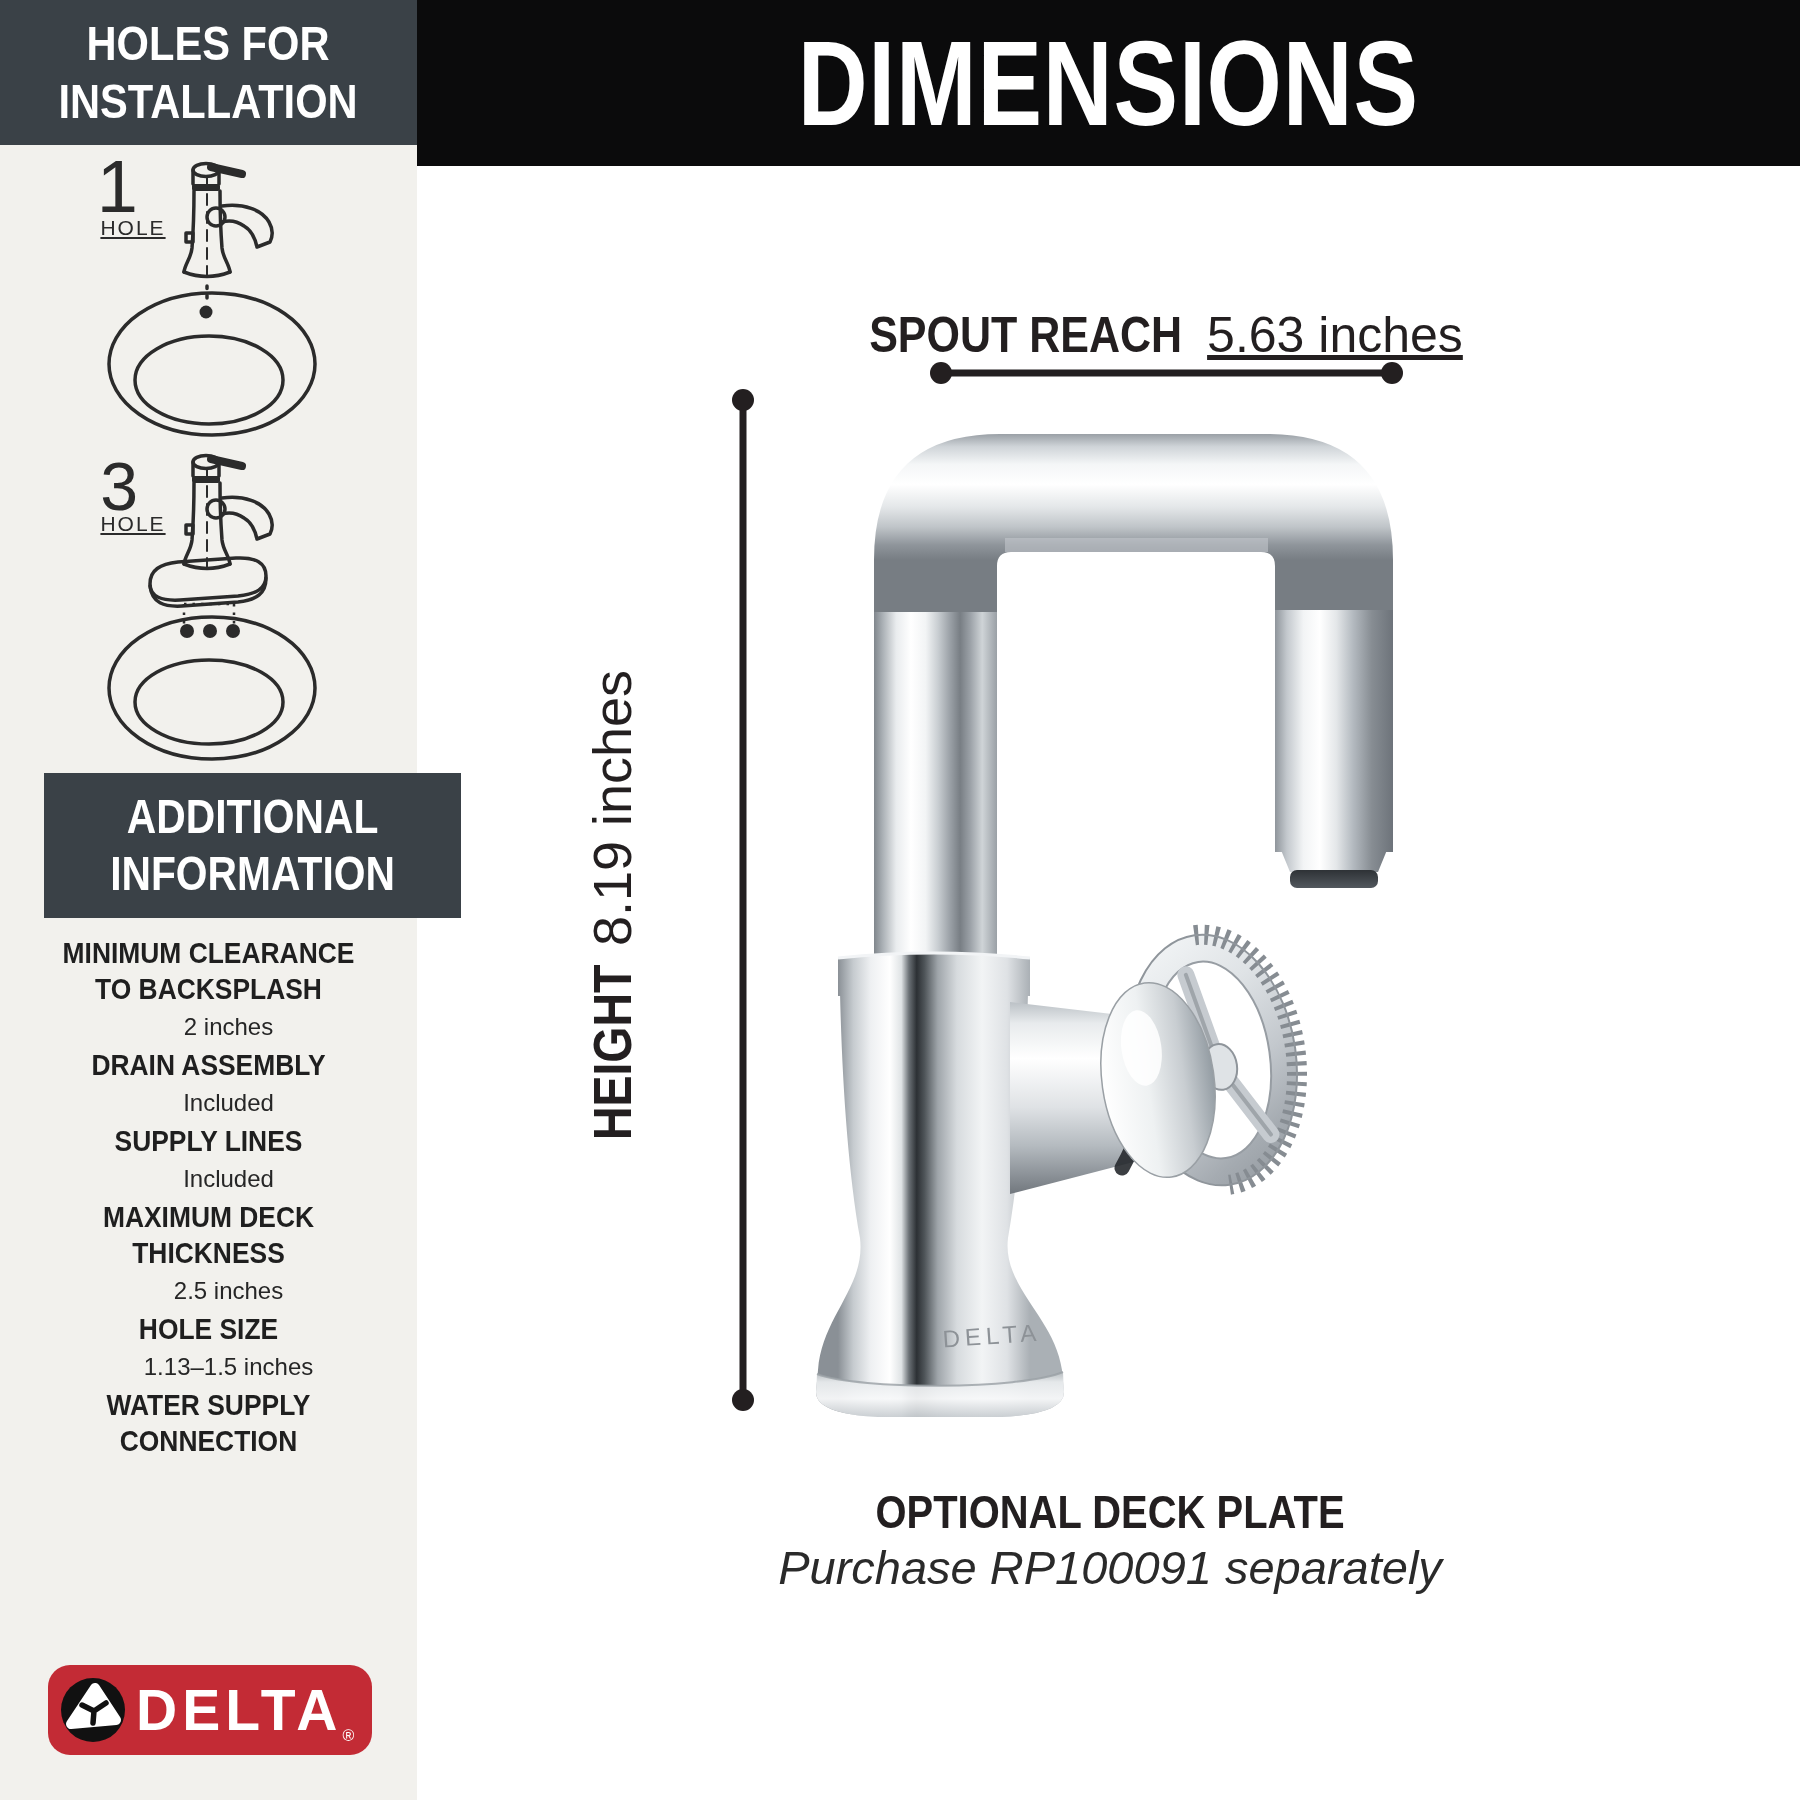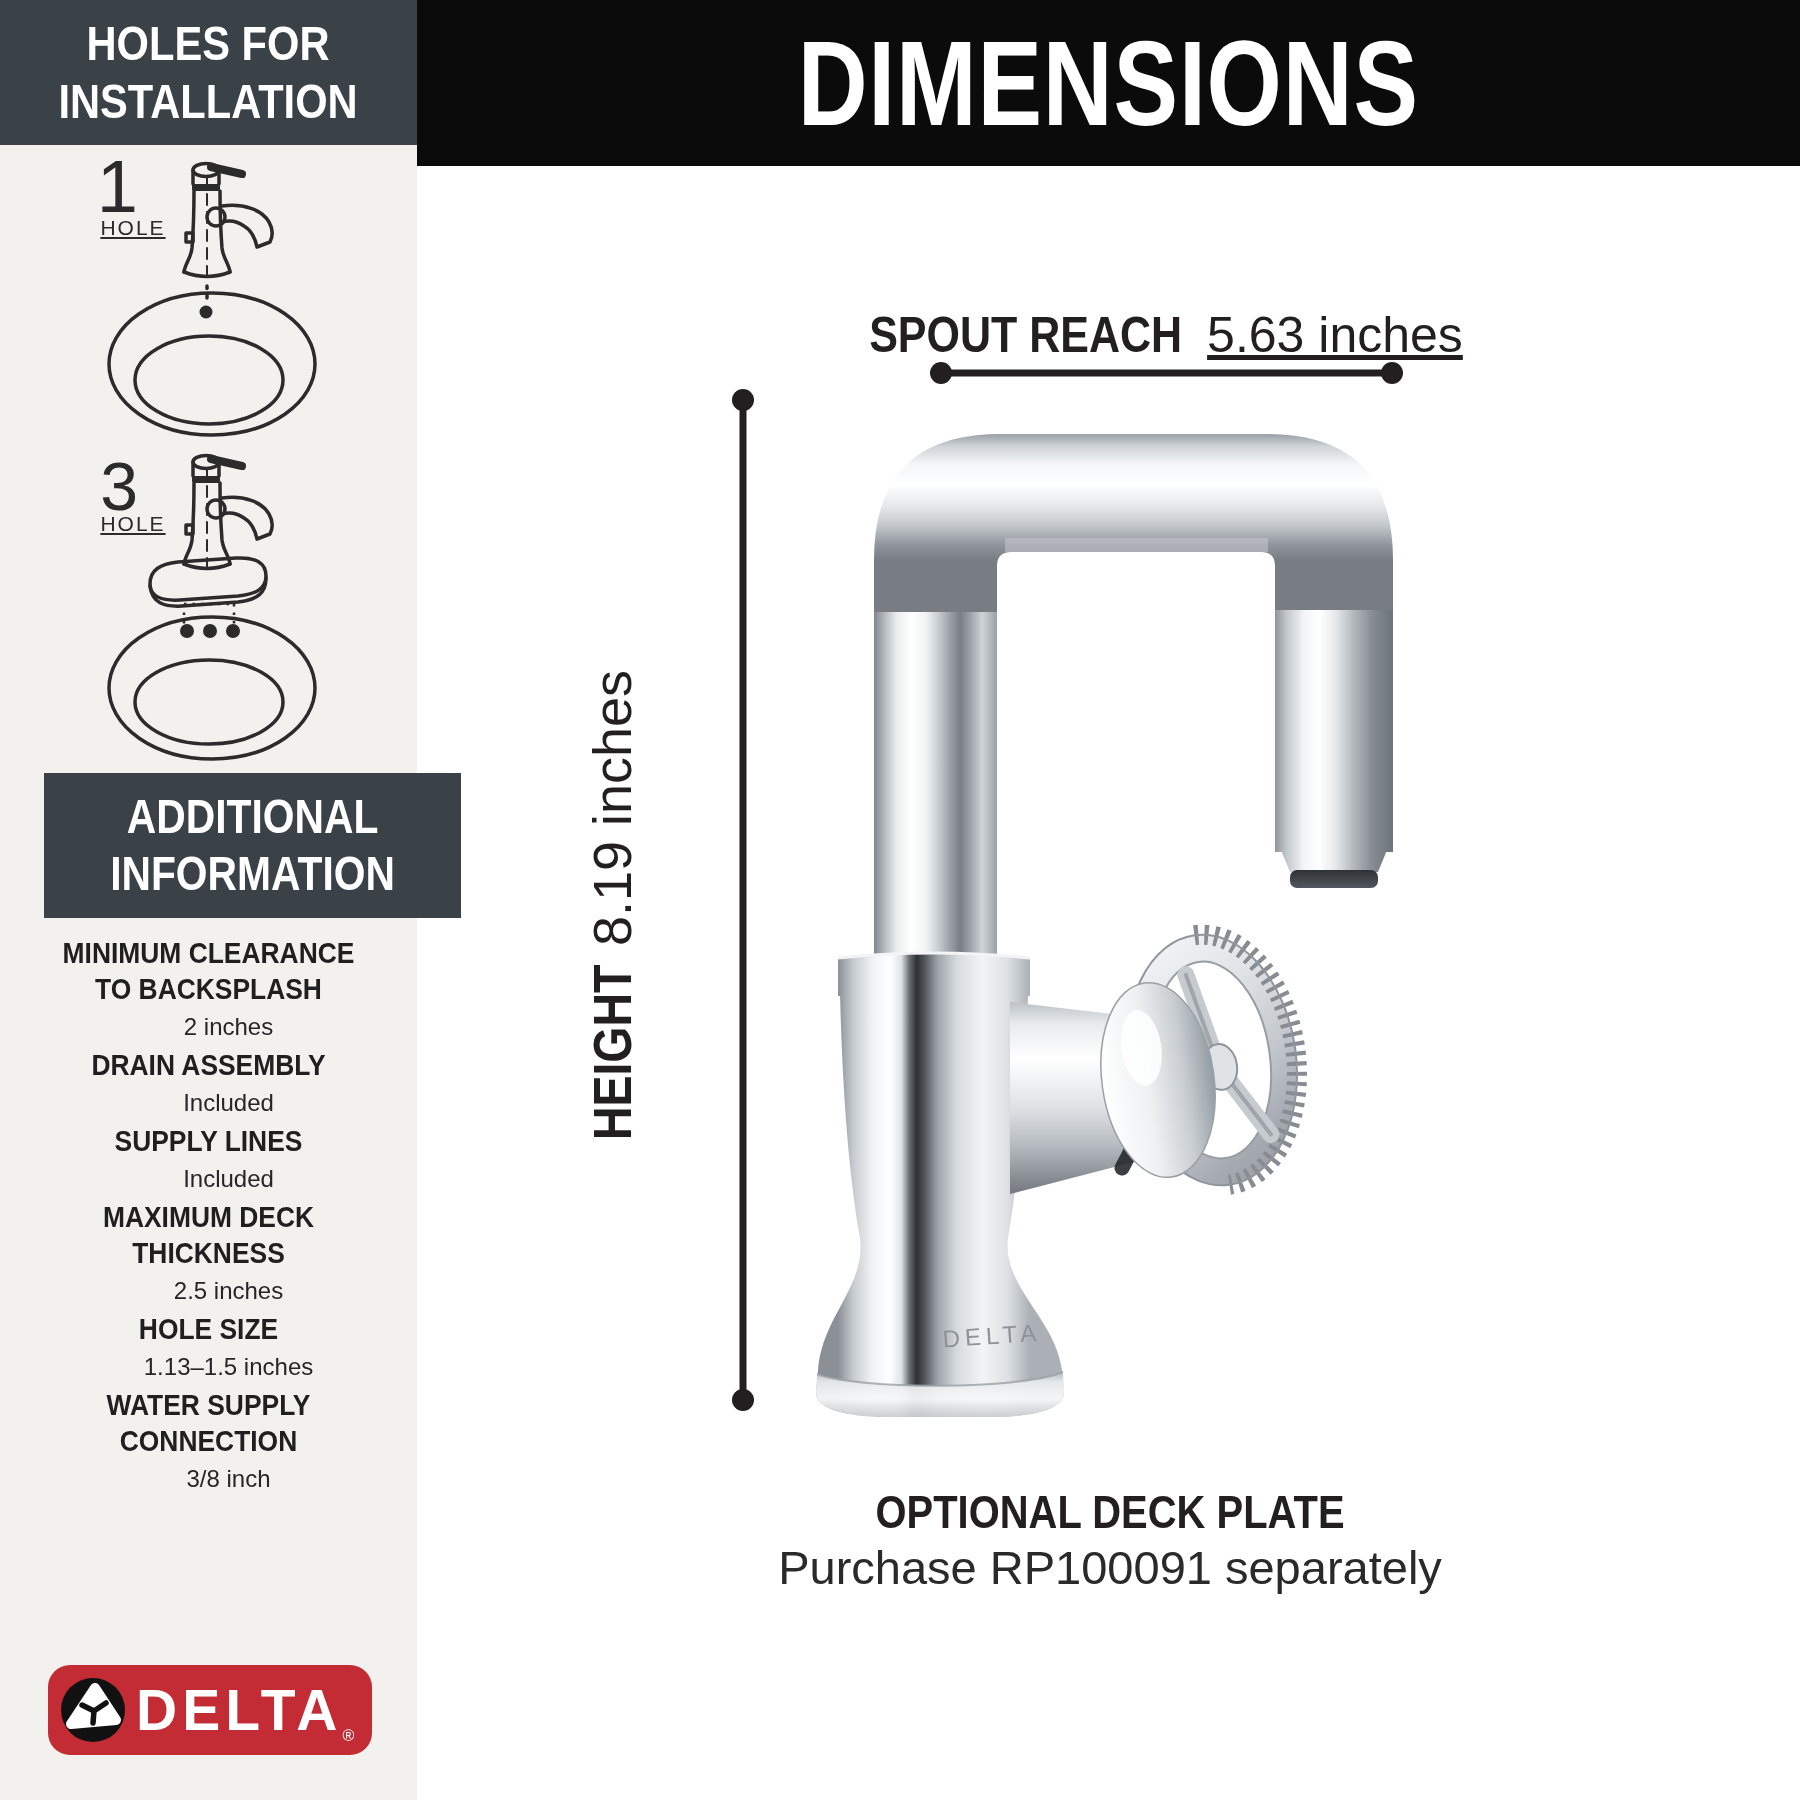--- a/index.html
+++ b/index.html
@@ -48,21 +48,21 @@
   .dim-header .cond{transform:scaleX(0.80);font-weight:800;font-size:121px;letter-spacing:1px;}
   .spout-label{left:1166px;top:306px;transform:translateX(-50%);white-space:nowrap;font-size:50px;}
   .b{font-weight:700;}
   .sr-val{margin-left:-26px;text-decoration:underline;}
   .height-label{
     left:612px;top:905px;transform:translate(-50%,-50%) rotate(-90deg);
     white-space:nowrap;font-size:54px;
   }
   .h-val{margin-left:-10px;}
   .deck-title{left:1110px;top:1484px;transform:translateX(-50%);white-space:nowrap;font-size:47px;}
-  .deck-sub{left:1110px;top:1540px;transform:translateX(-50%);white-space:nowrap;font-size:47px;color:#2a2a2a;}
+  .deck-sub{left:1110px;top:1540px;transform:translateX(-50%);white-space:nowrap;font-size:47px;color:#2a2a2a;font-style:italic;}
   svg{display:block;}
   .diagram-svg{left:0;top:0;width:1800px;height:1800px;pointer-events:none;}
   .sidebar-svg{left:0;top:145px;width:417px;height:645px;}
 </style>
 </head>
 <body>
 
 <div class="abs sidebar-bg"></div>
 
 <div class="abs side-header holes-header">
@@ -139,21 +139,20 @@
 THICKNESS</div>
     <div class="spec-value">2.5 inches</div>
   </div>
   <div class="spec">
     <div class="spec-label">HOLE SIZE</div>
     <div class="spec-value">1.13–1.5 inches</div>
   </div>
   <div class="spec">
     <div class="spec-label">WATER SUPPLY
 CONNECTION</div>
-    <div class="spec-value">3/8 inch</div>
   </div>
 </div>
 
 <div class="abs delta-logo">
   <svg width="74" height="74" viewBox="0 0 74 74">
     <circle cx="37" cy="37" r="32" fill="#111111"></circle>
     <path d="M 39 15 L 15 51 L 60 47 Z" fill="#ffffff" stroke="#ffffff" stroke-width="10" stroke-linejoin="round"></path>
     <path d="M 38 38 L 26 32 M 38 38 L 37 50 M 38 38 L 50 30" stroke="#111111" stroke-width="5.5" stroke-linecap="round" fill="none"></path>
   </svg>
   <span class="delta-word">DELTA</span>

